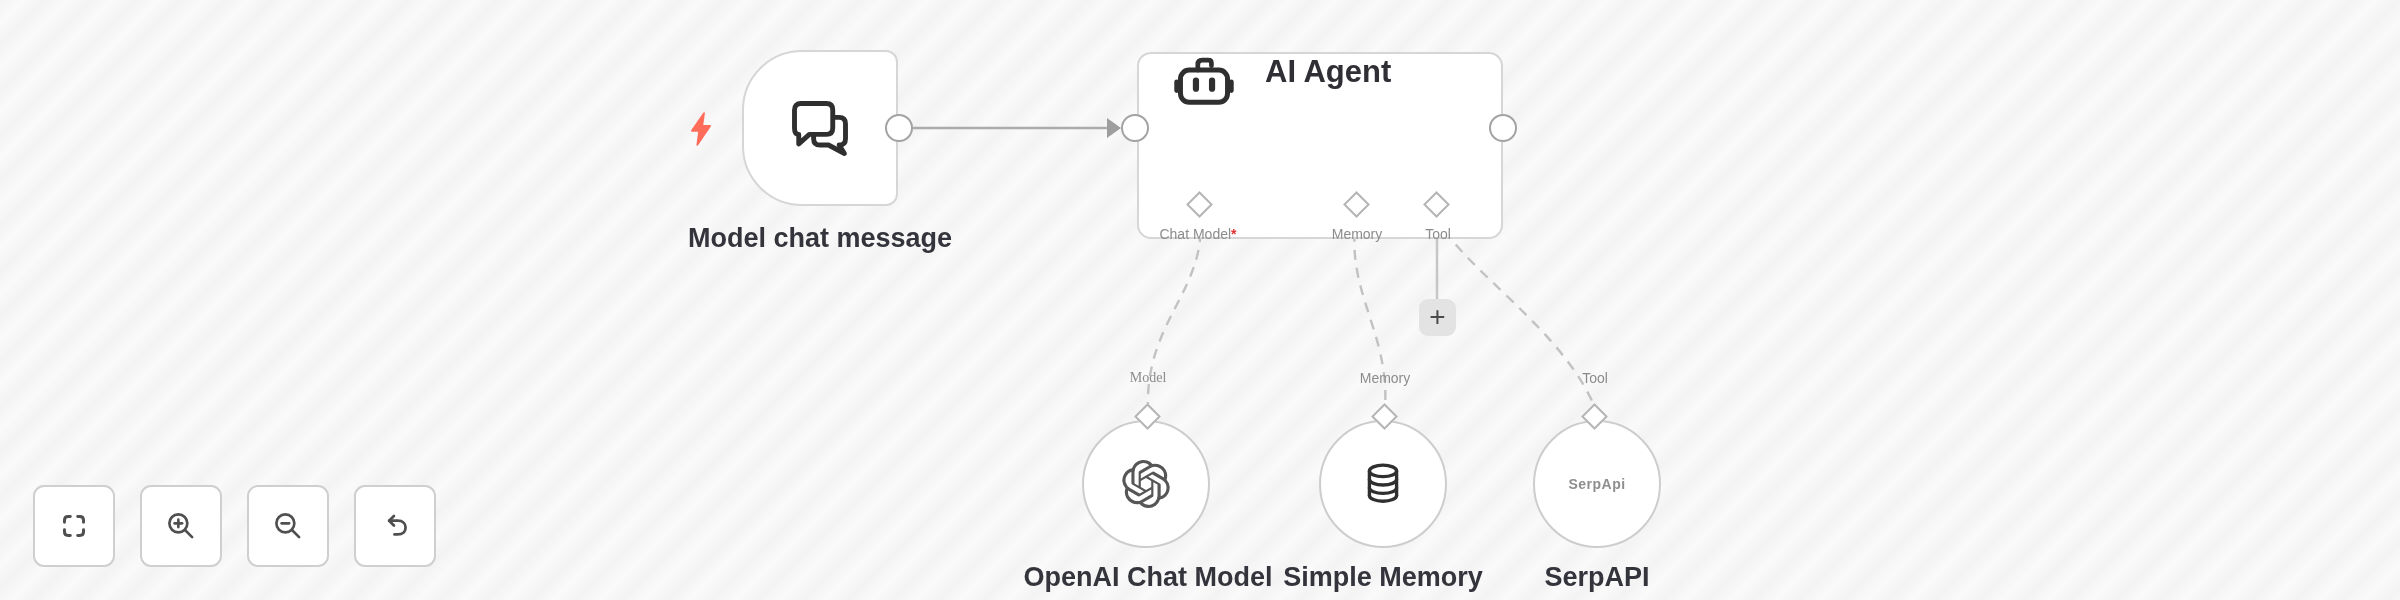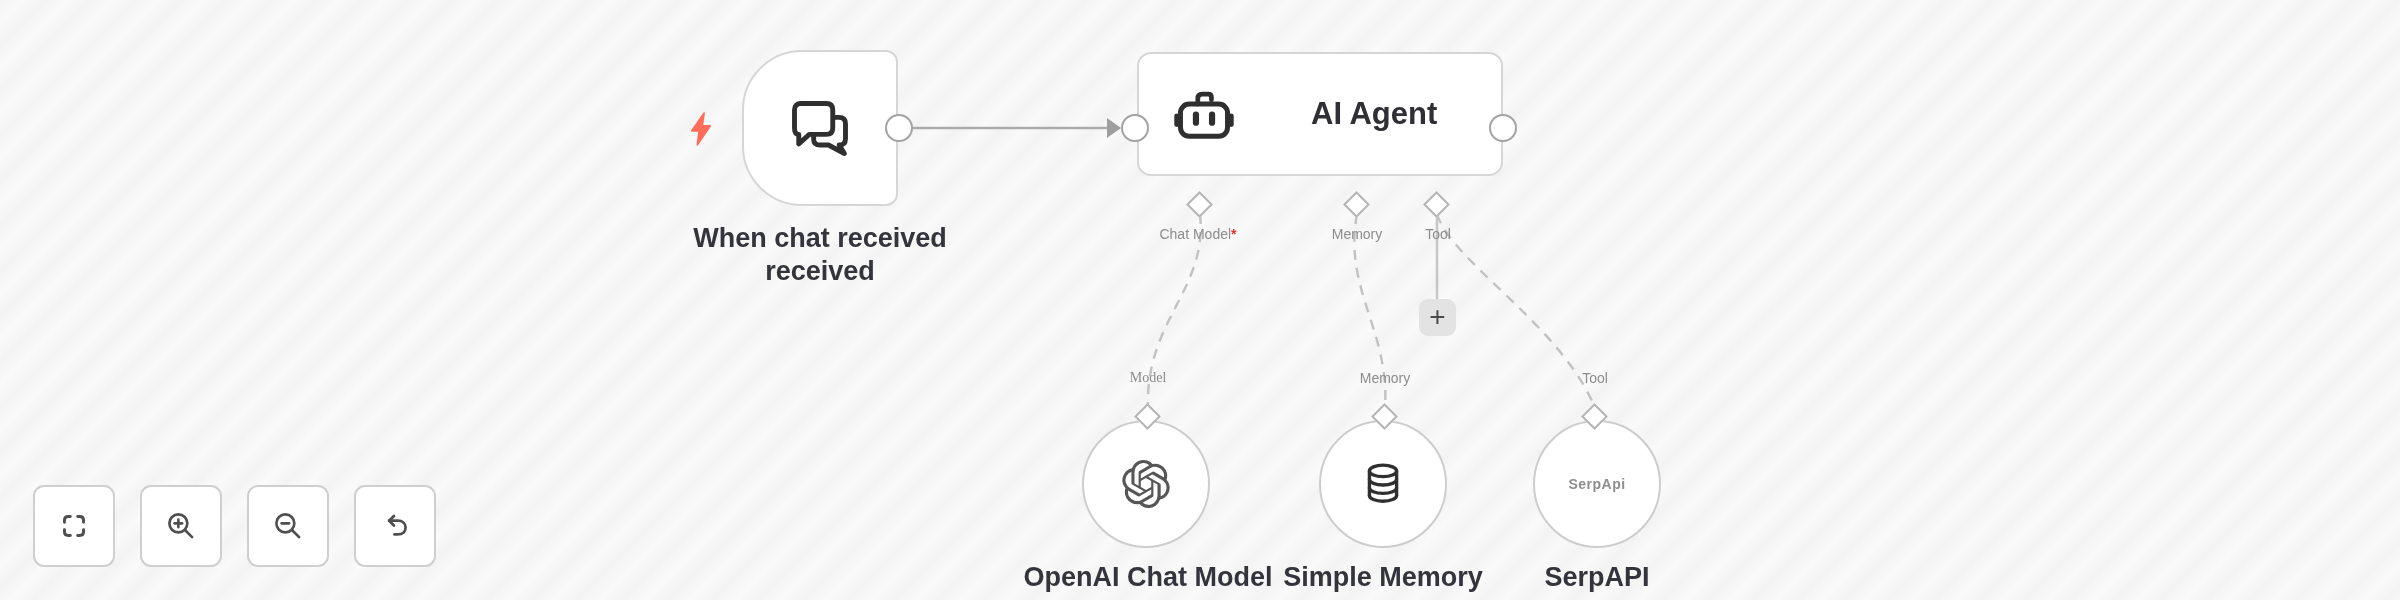--- a/index.html
+++ b/index.html
@@ -38,22 +38,22 @@
 
   
   #trigger-node{
     left:742px;top:50px;width:156px;height:156px;border-radius:60px 12px 12px 60px;
     display:flex;align-items:center;justify-content:center;z-index:3;
   }
   #lightning{position:absolute;left:686px;top:112px;z-index:4;}
 
   
   #agent-node{
-    left:1137px;top:52px;width:366px;height:124px;border-radius:14px;
-    display:flex;align-items:center;z-index:3;padding-left:34px;gap:46px;
+    left:1137px;top:52px;width:366px;height:187px;border-radius:14px;
+    display:flex;z-index:3;padding-left:34px;
   }
   #agent-title{font-size:31px;font-weight:600;color:#2f2f35;margin-left:30px;}
 
   
   #add-tool-button{
     position:absolute;left:1419px;top:299px;width:37px;height:37px;border-radius:9px;
     background:#e3e3e3;color:#4a4a4a;font-size:28px;font-weight:500;line-height:35px;
     text-align:center;z-index:6;cursor:pointer;user-select:none;
   }
 
@@ -98,22 +98,21 @@
       <svg width="68" height="60" viewBox="0 0 64 56">
 
         <path d="M32,18 H50 Q56,18 56,24 V38 Q56,44 50,44 L55,52 L40,44 H32 Q26,44 26,38 V24 Q26,18 32,18 Z" fill="#ffffff" stroke="#2f2f2f" stroke-width="4.6" stroke-linejoin="round"></path>
 
         <path d="M14,5 H38 Q44,5 44,11 V28 Q44,34 38,34 H22 L12,43 V34 Q8,34 8,28 V11 Q8,5 14,5 Z" fill="#ffffff" stroke="#2f2f2f" stroke-width="4.6" stroke-linejoin="round"></path>
       </svg>
     </span>
   </div>
   <div class="endpoint" style="left:885px;top:114px;"></div>
   <div class="node-name" style="left:820px;top:222px;line-height:33px;">
-    <div>When chat received</div>
-    <div>received</div>
+    <div>Model chat message</div>
   </div>
 
   <div id="agent-node" class="node">
     <span>
       <svg width="62" height="52" viewBox="0 0 50 42">
         <rect x="6" y="13" width="38" height="26" rx="7" fill="#ffffff" stroke="#2f2f2f" stroke-width="4"></rect>
         <path d="M3,22.5 V29.5" stroke="#2f2f2f" stroke-width="4" stroke-linecap="round"></path>
         <path d="M47,22.5 V29.5" stroke="#2f2f2f" stroke-width="4" stroke-linecap="round"></path>
         <path d="M18.5,21.5 V28" stroke="#2f2f2f" stroke-width="5" stroke-linecap="round"></path>
         <path d="M31.5,21.5 V28" stroke="#2f2f2f" stroke-width="5" stroke-linecap="round"></path>

